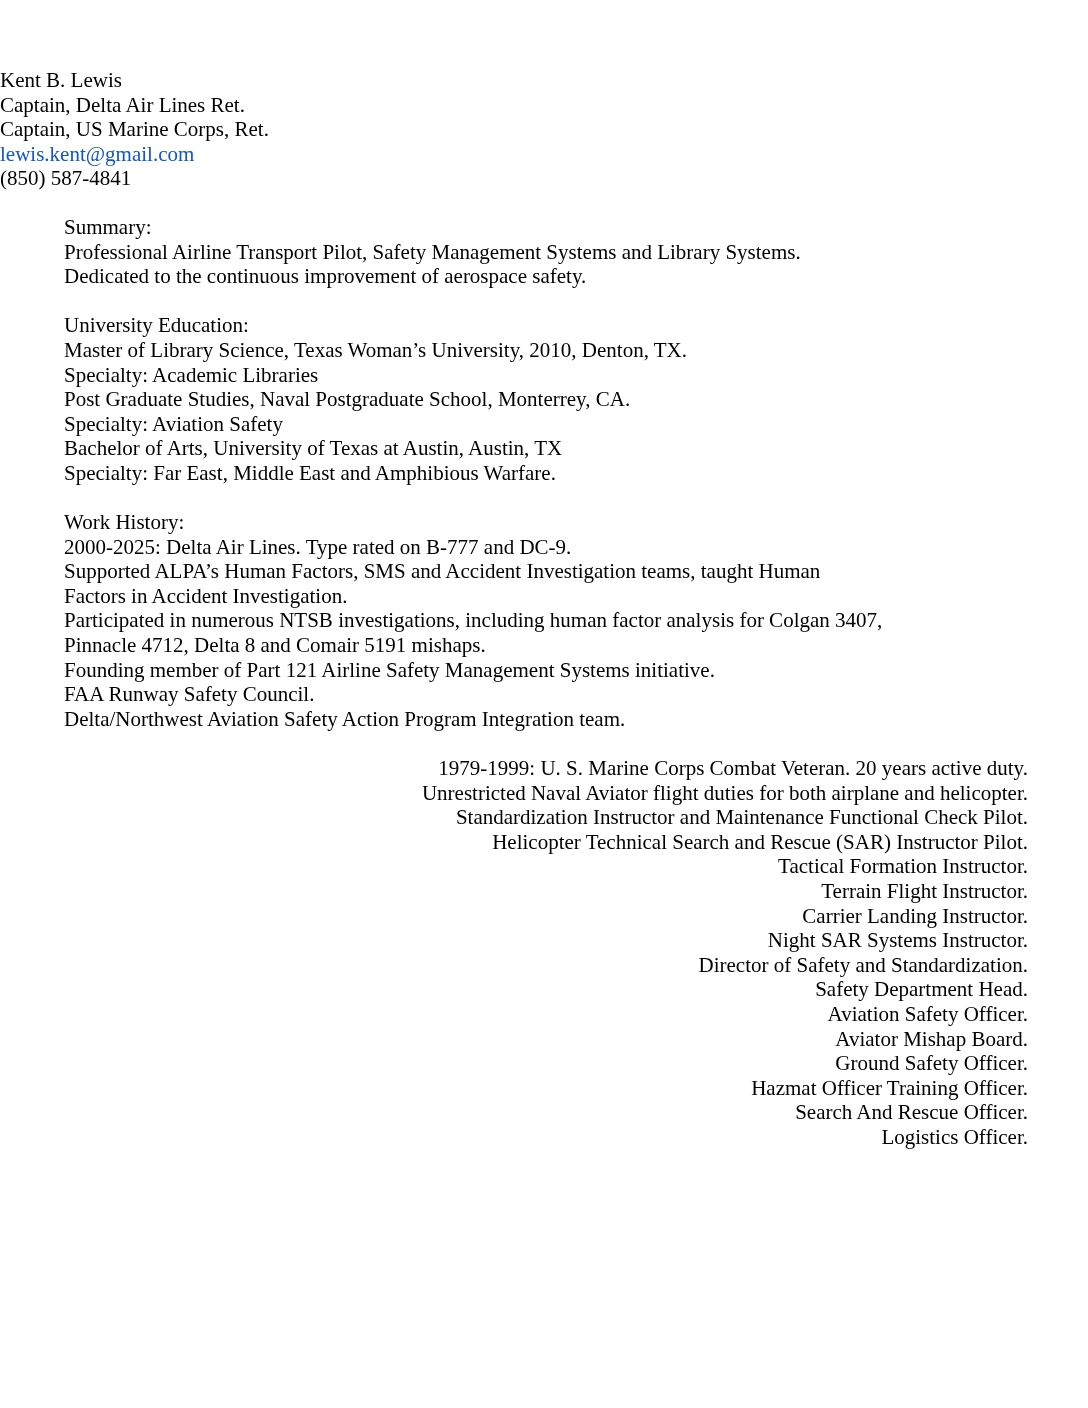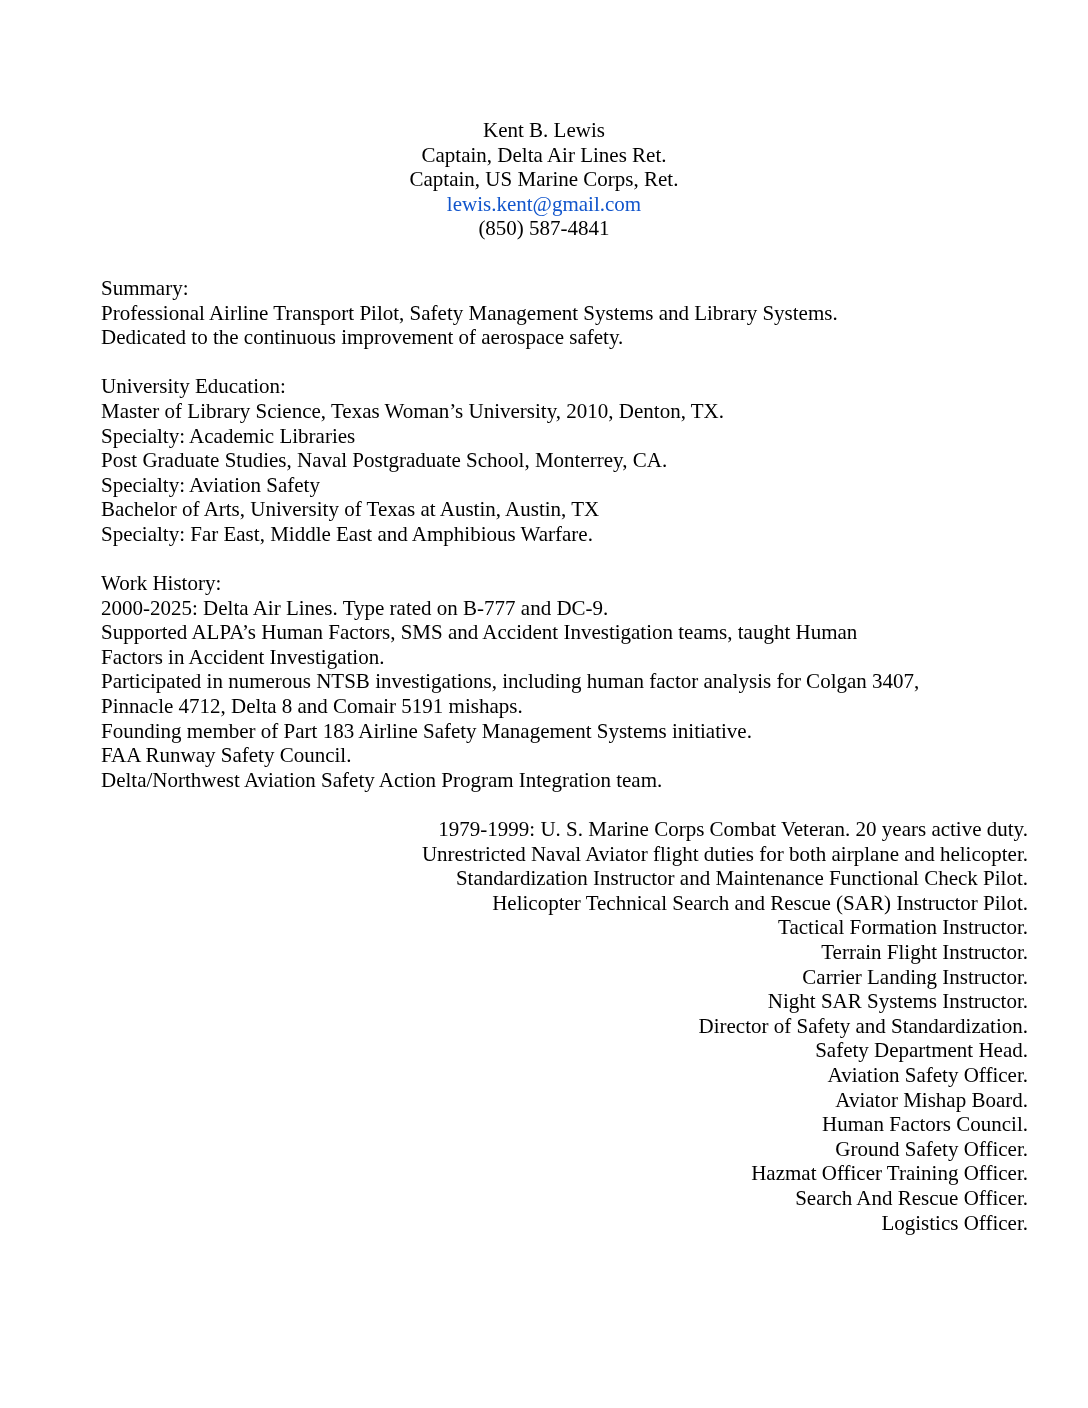--- a/index.html
+++ b/index.html
@@ -13,26 +13,26 @@
     color: #000000;
     overflow: hidden;
   }
   .page {
     width: 1088px;
     height: 1408px;
     background: #ffffff;
     position: relative;
   }
   .doc-header {
-    padding-top: 118px;
-    text-align: center;
+    padding-top: 68px;
+    text-align: left;
   }
   .doc-body {
-    margin-top: 35px;
-    padding-left: 101px;
+    margin-top: 24px;
+    padding-left: 64px;
     padding-right: 60px;
   }
   .block { margin-bottom: 24.6px; }
   .block:last-child { margin-bottom: 0; text-align: right; }
   .line { white-space: pre; }
   a.email-link {
     color: #1155CC;
     cursor: pointer;
   }
 </style>
@@ -64,38 +64,37 @@
         <div class="line">Bachelor of Arts, University of Texas at Austin, Austin, TX</div>
         <div class="line">Specialty: Far East, Middle East and Amphibious Warfare.</div>
       </section>
     <section class="block">
         <div class="line">Work History:</div>
         <div class="line">2000-2025: Delta Air Lines. Type rated on B-777 and DC-9.</div>
         <div class="line">Supported ALPA’s Human Factors, SMS and Accident Investigation teams, taught Human</div>
         <div class="line">Factors in Accident Investigation.</div>
         <div class="line">Participated in numerous NTSB investigations, including human factor analysis for Colgan 3407,</div>
         <div class="line">Pinnacle 4712, Delta 8 and Comair 5191 mishaps.</div>
-        <div class="line">Founding member of Part 183 Airline Safety Management Systems initiative.</div>
+        <div class="line">Founding member of Part 121 Airline Safety Management Systems initiative.</div>
         <div class="line">FAA Runway Safety Council.</div>
         <div class="line">Delta/Northwest Aviation Safety Action Program Integration team.</div>
       </section>
     <section class="block">
         <div class="line">1979-1999: U. S. Marine Corps Combat Veteran. 20 years active duty.</div>
         <div class="line">Unrestricted Naval Aviator flight duties for both airplane and helicopter.</div>
         <div class="line">Standardization Instructor and Maintenance Functional Check Pilot.</div>
         <div class="line">Helicopter Technical Search and Rescue (SAR) Instructor Pilot.</div>
         <div class="line">Tactical Formation Instructor.</div>
         <div class="line">Terrain Flight Instructor.</div>
         <div class="line">Carrier Landing Instructor.</div>
         <div class="line">Night SAR Systems Instructor.</div>
         <div class="line">Director of Safety and Standardization.</div>
         <div class="line">Safety Department Head.</div>
         <div class="line">Aviation Safety Officer.</div>
         <div class="line">Aviator Mishap Board.</div>
-        <div class="line">Human Factors Council.</div>
         <div class="line">Ground Safety Officer.</div>
         <div class="line">Hazmat Officer Training Officer.</div>
         <div class="line">Search And Rescue Officer.</div>
         <div class="line">Logistics Officer.</div>
       </section>
   </div>
 
 </div>
 
 </body></html>

